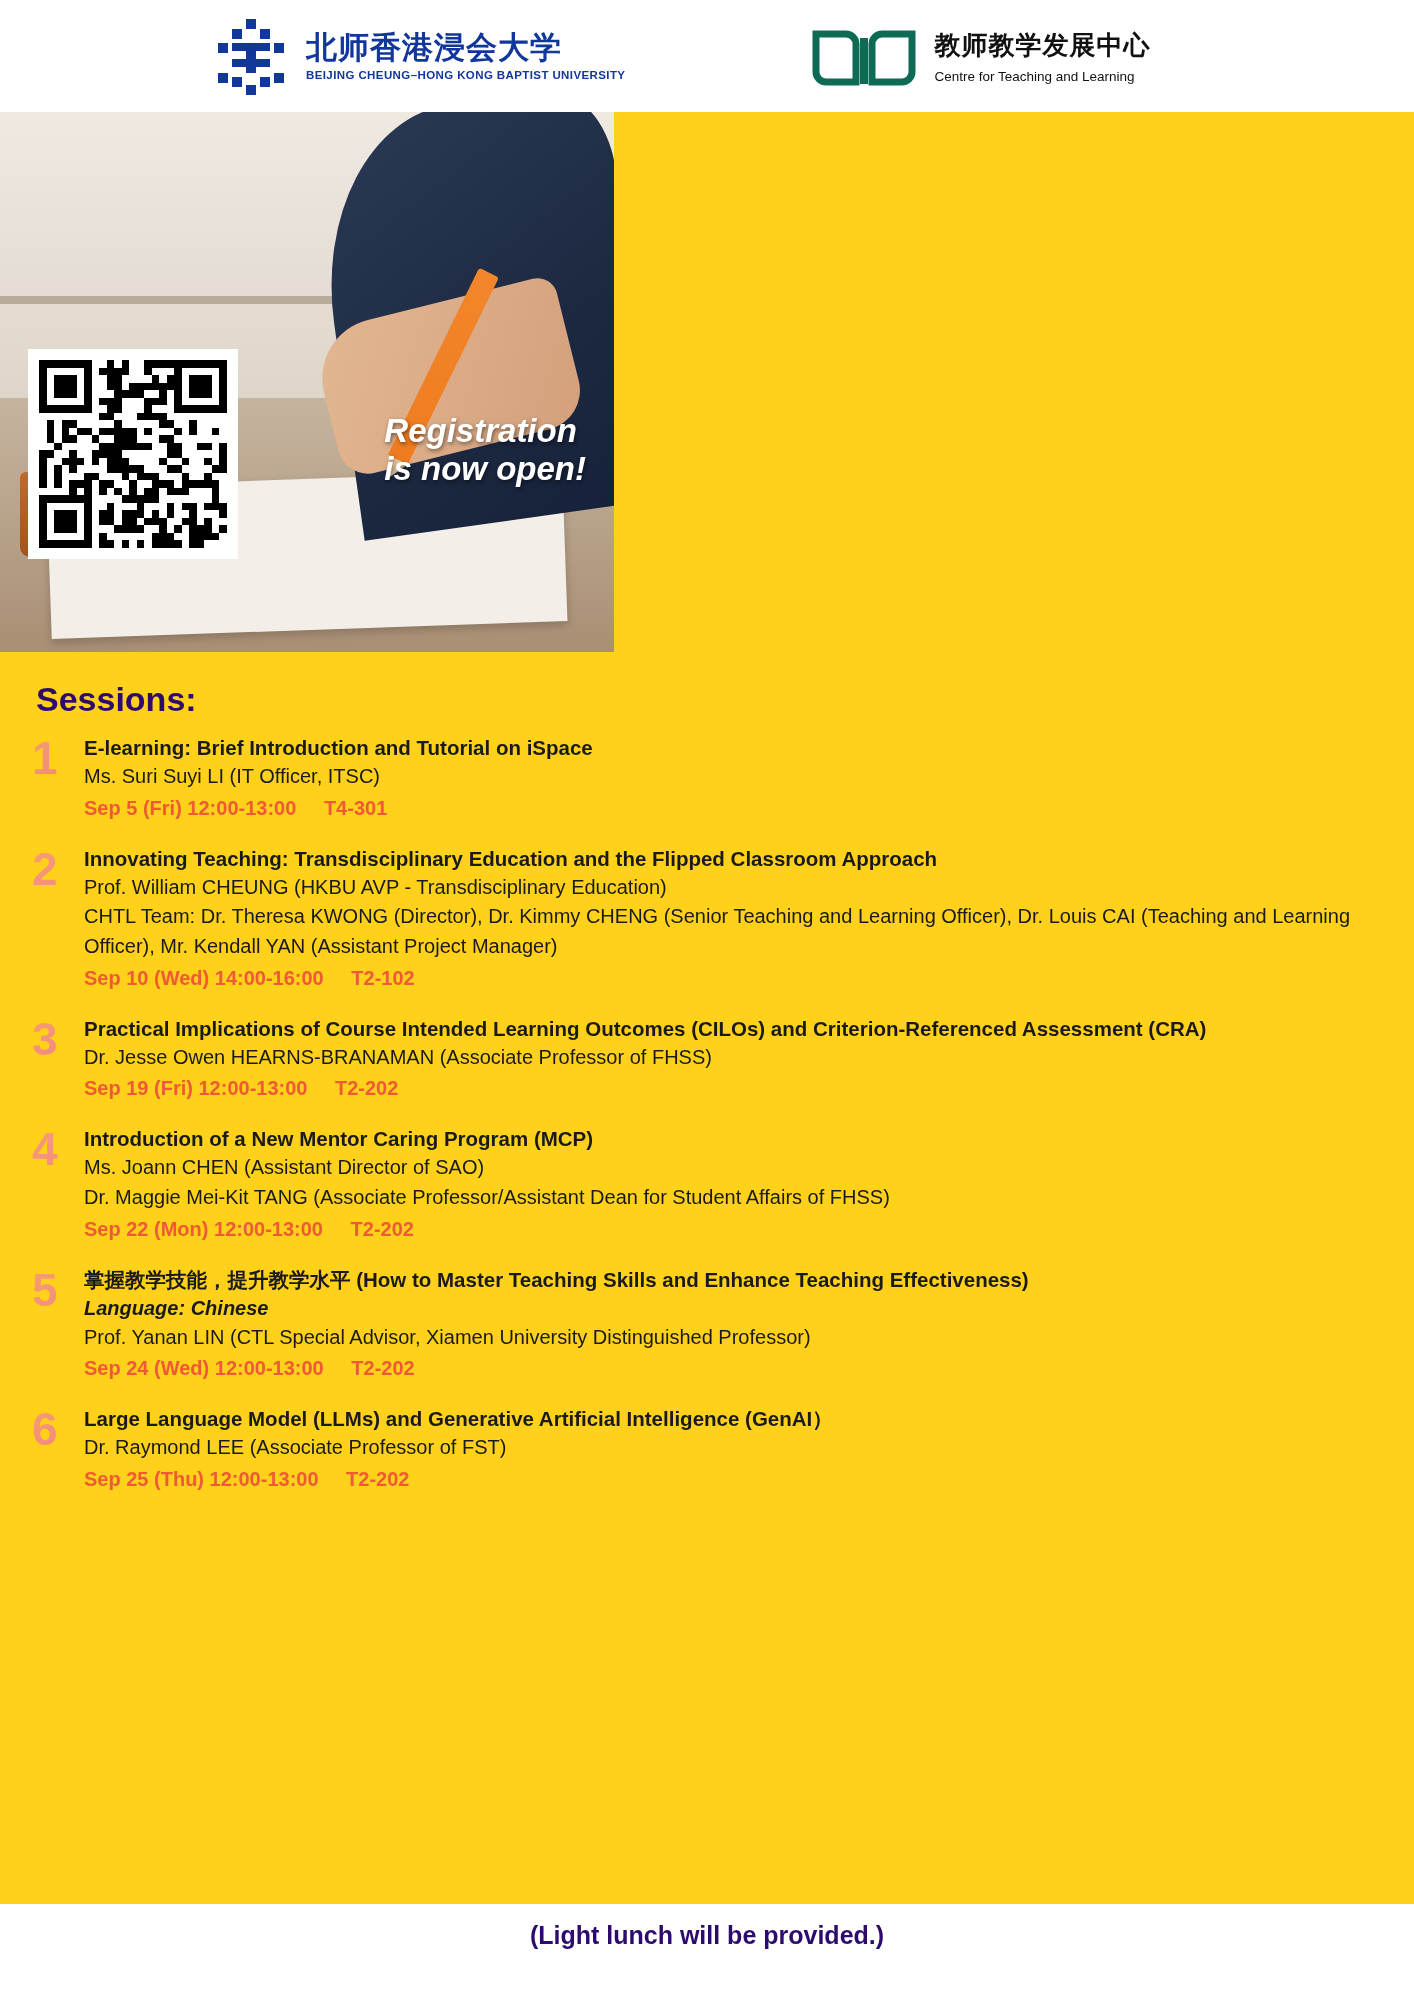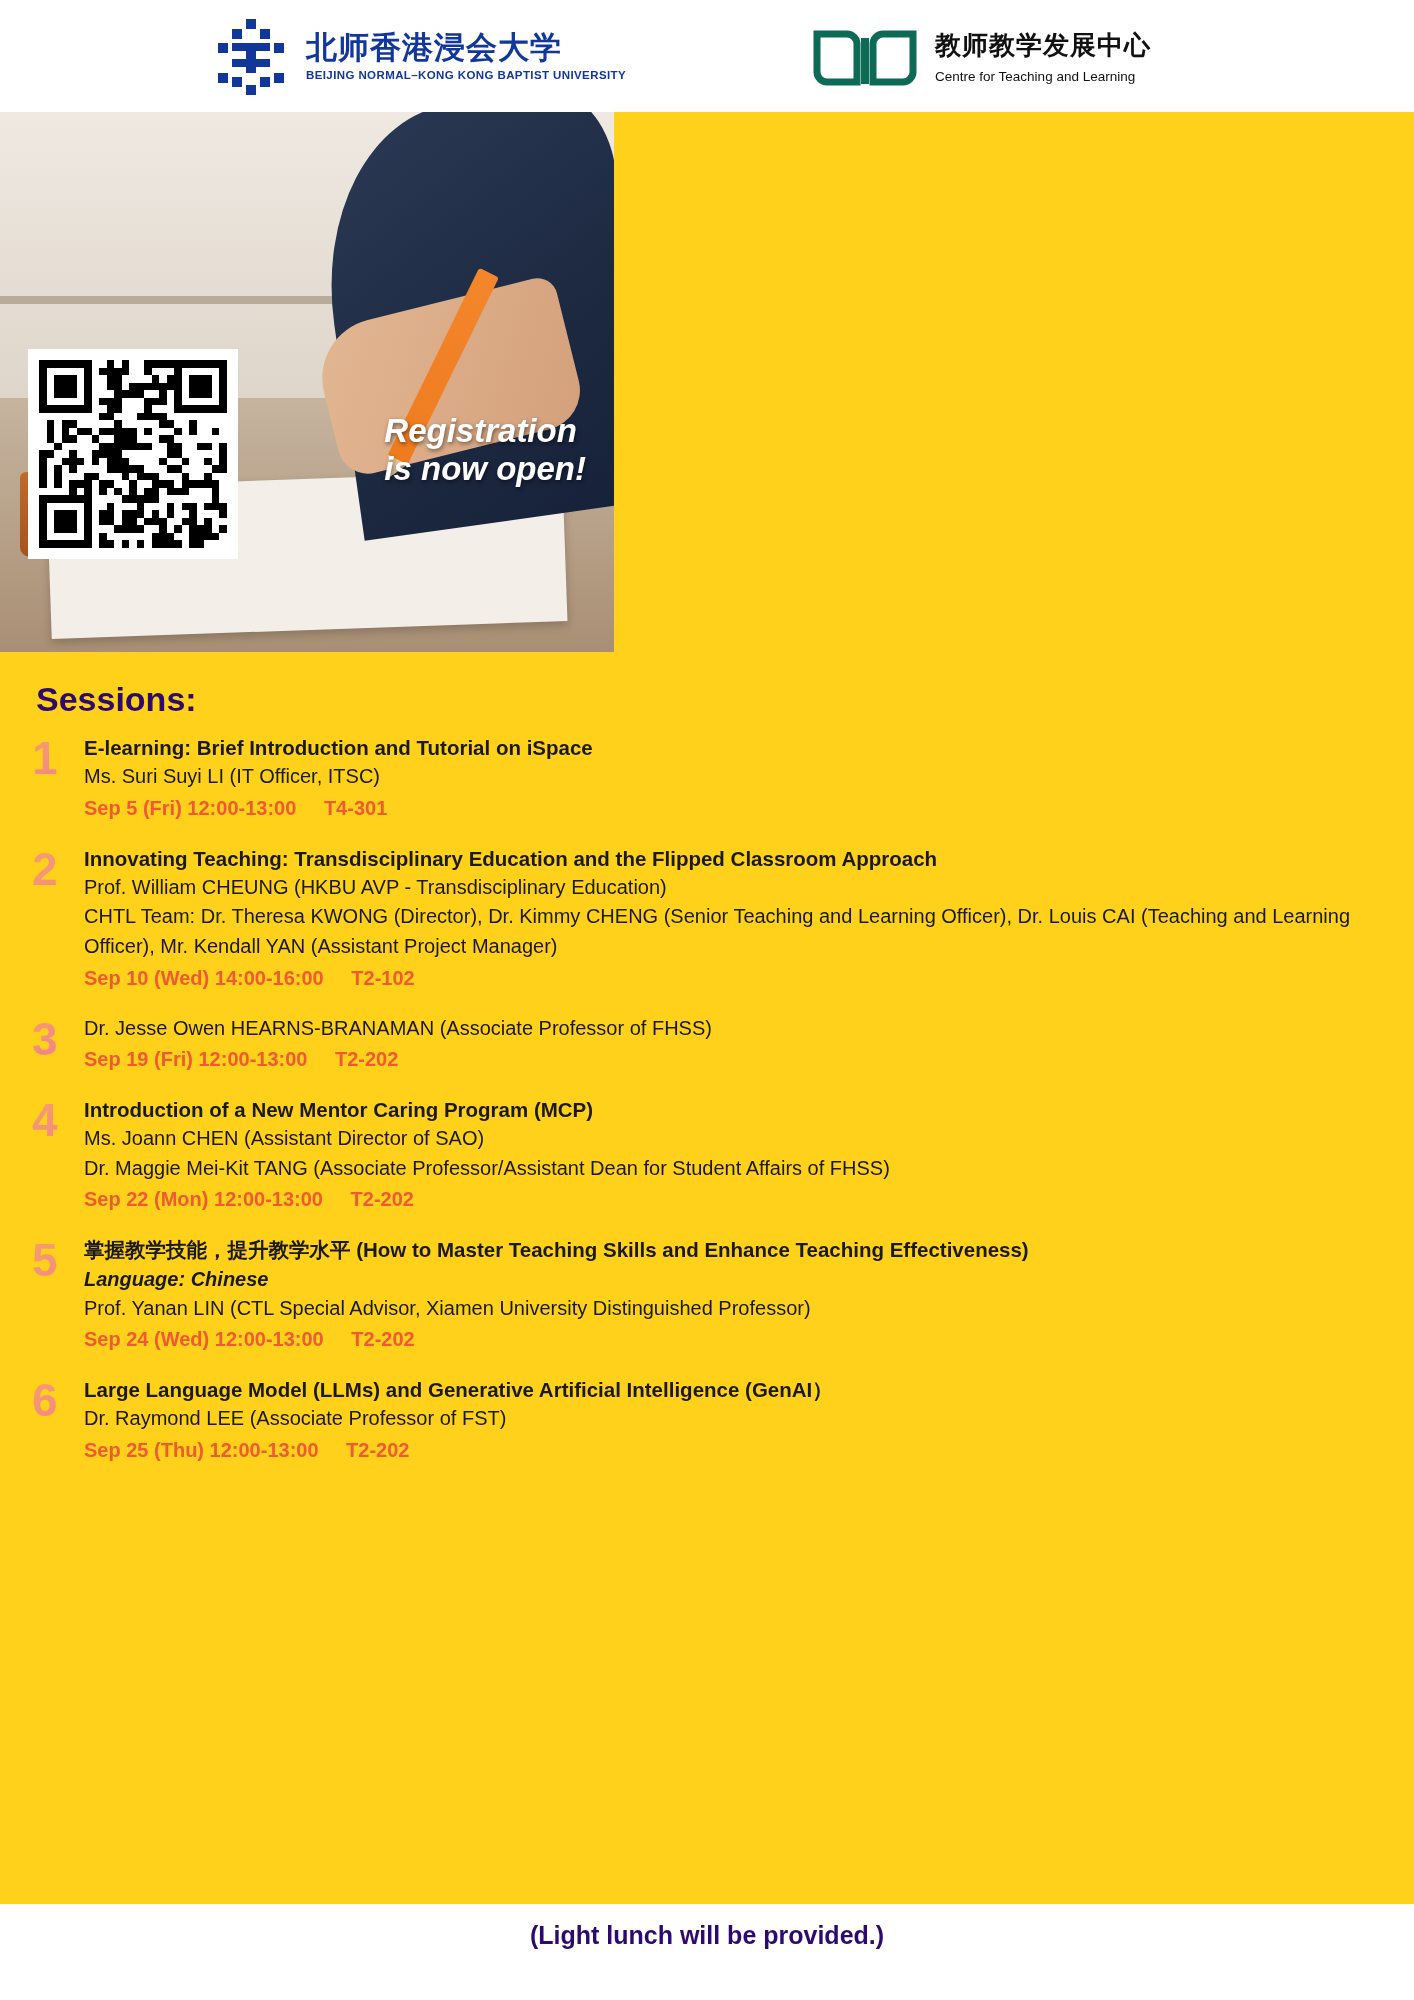--- a/index.html
+++ b/index.html
@@ -290,21 +290,21 @@
             <rect x="64" y="58" width="10" height="10"></rect>
             <rect x="22" y="62" width="10" height="10"></rect>
             <rect x="50" y="62" width="10" height="10"></rect>
             <rect x="36" y="70" width="10" height="10"></rect>
           </g>
           <text x="41" y="36" font-size="7" fill="#12379b" text-anchor="middle" font-family="Liberation Sans, sans-serif">2005</text>
         </svg>
       </div>
       <div class="bnbu-text">
         <div class="bnbu-cn">北师香港浸会大学</div>
-        <div class="bnbu-en">BEIJING NORMAL–KONG KONG BAPTIST UNIVERSITY</div>
+        <div class="bnbu-en">BEIJING CHEUNG–HONG KONG BAPTIST UNIVERSITY</div>
       </div>
     </div>
 
     <div class="logo-ctl">
       <div class="ctl-mark">
         <svg viewBox="0 0 108 68" width="108" height="68" aria-hidden="true">
           <path d="M6 12 h30 a10 10 0 0 1 10 10 v38 h-30 a10 10 0 0 1 -10 -10 z" fill="none" stroke="#0d6b55" stroke-width="7"></path>
           <path d="M102 12 h-30 a10 10 0 0 0 -10 10 v38 h30 a10 10 0 0 0 10 -10 z" fill="none" stroke="#0d6b55" stroke-width="7"></path>
           <rect x="50" y="16" width="8" height="46" fill="#0d6b55"></rect>
         </svg>
@@ -989,20 +989,21 @@
         <div class="s-when">
           <span>Sep 10 (Wed) 14:00-16:00</span>
           <span class="venue">T2-102</span>
         </div>
       </div>
     </div>
 
     <div class="session">
       <div class="s-num">3</div>
       <div class="s-body">
+        <div class="s-title">Practical Implications of Course Intended Learning Outcomes (CILOs) and Criterion-Referenced Assessment (CRA)</div>
         <div class="s-speaker">Dr. Jesse Owen HEARNS-BRANAMAN (Associate Professor of FHSS)</div>
         <div class="s-when">
           <span>Sep 19 (Fri) 12:00-13:00</span>
           <span class="venue">T2-202</span>
         </div>
       </div>
     </div>
 
     <div class="session">
       <div class="s-num">4</div>

